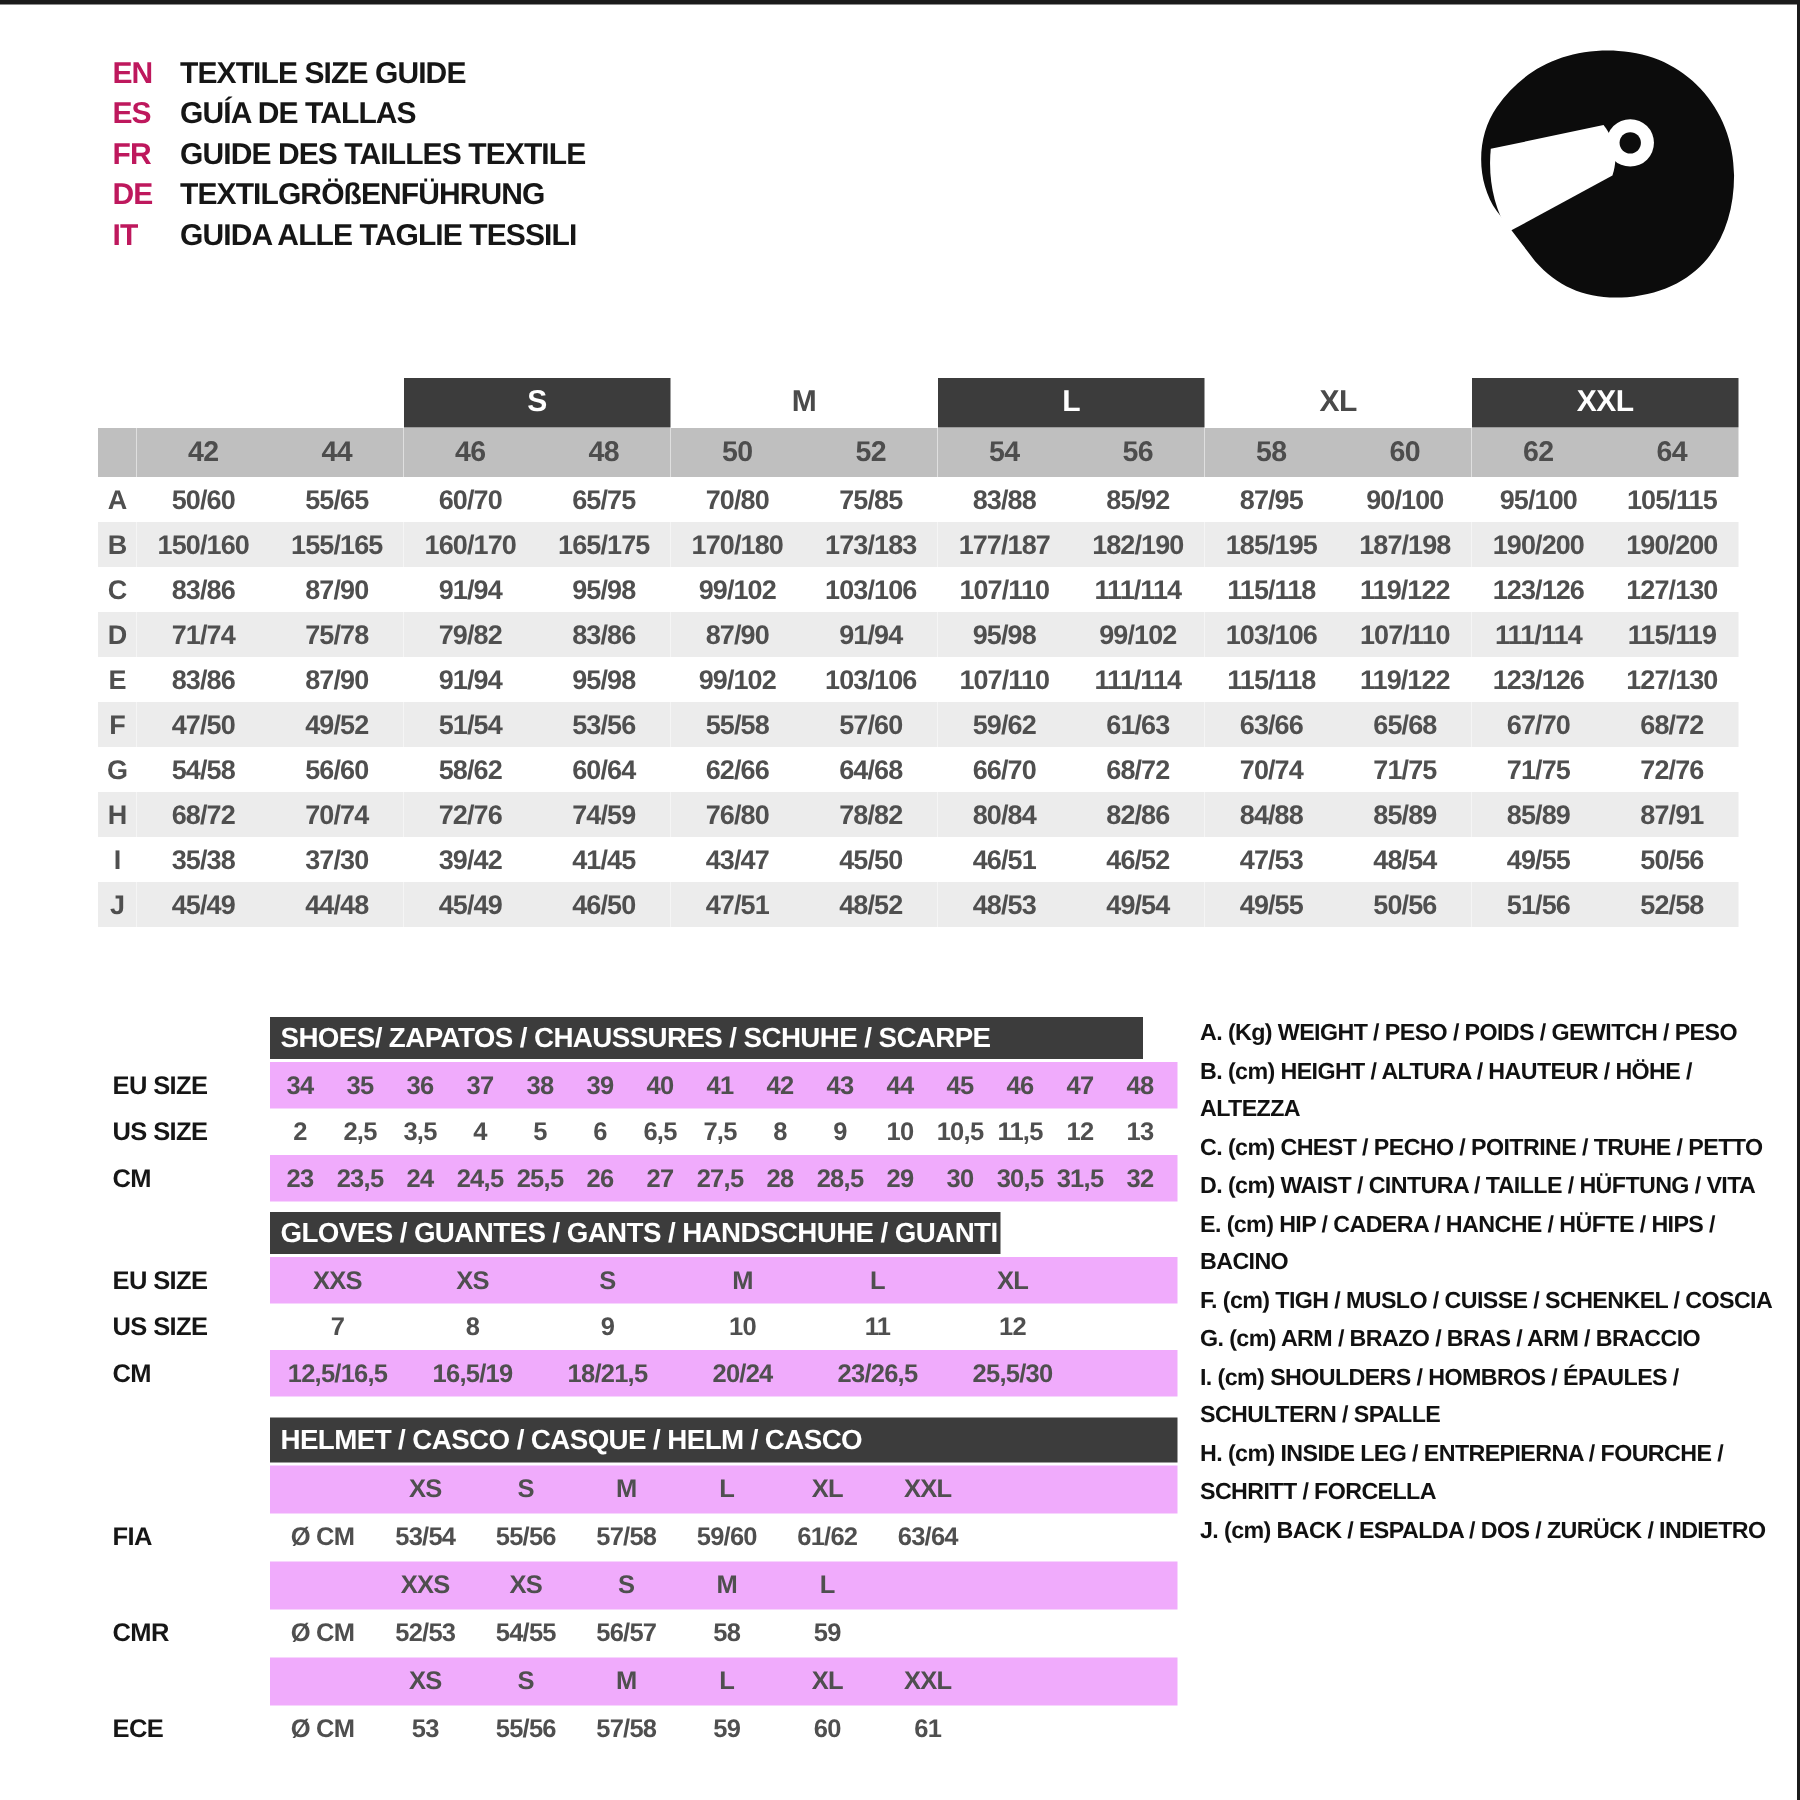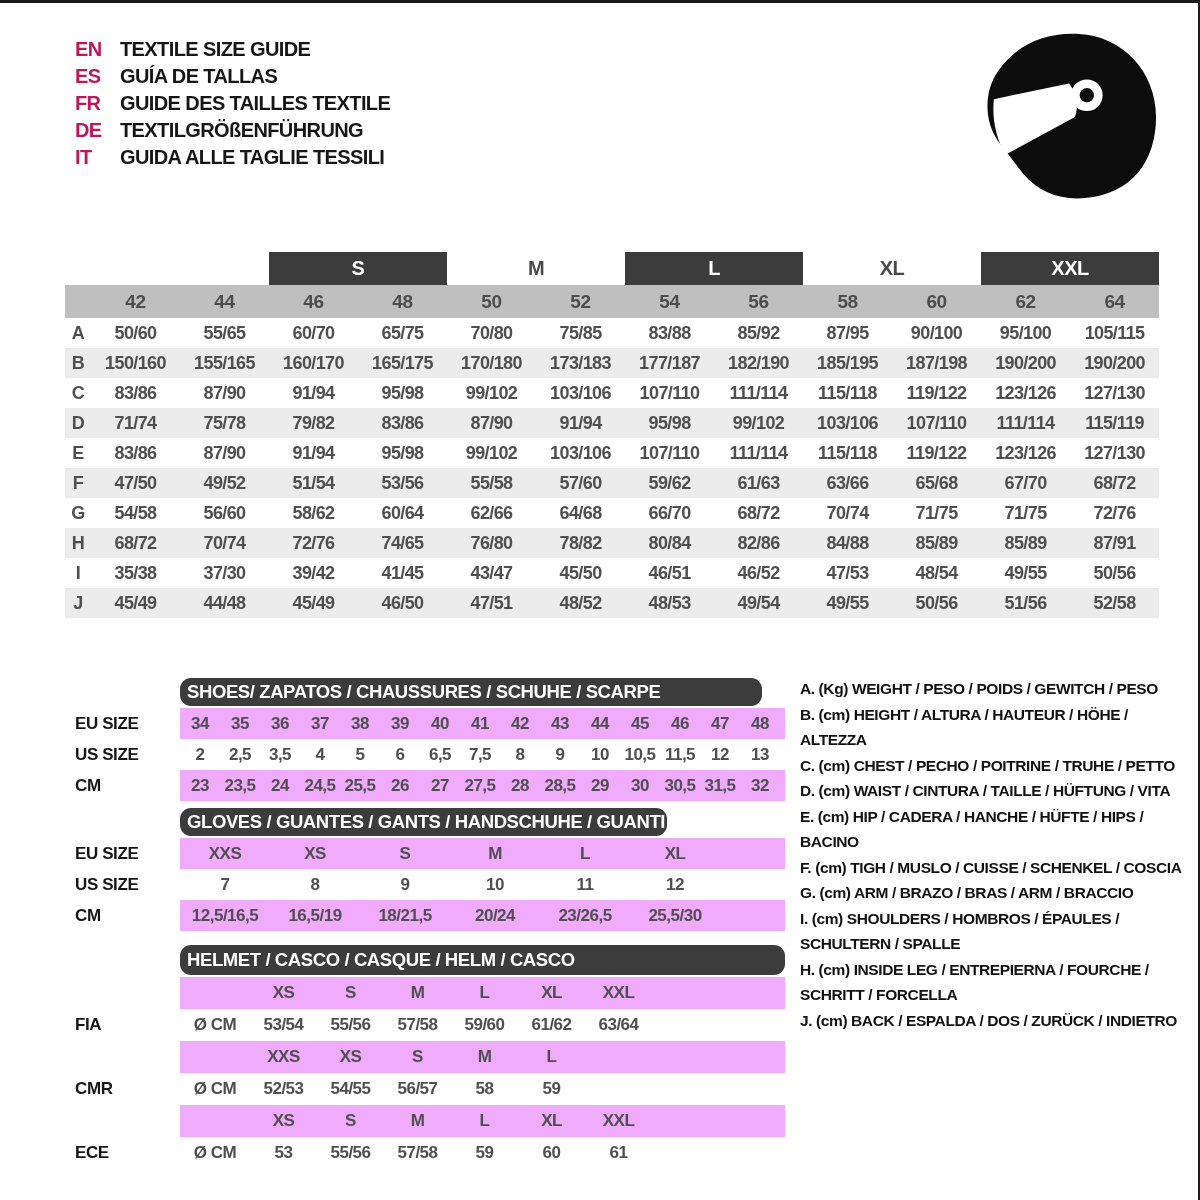--- a/index.html
+++ b/index.html
@@ -25,21 +25,21 @@
   .grp-boxed{background:#3c3c3c;color:#ffffff;}
   .grp-plain{color:#4a4a4a;background:#ffffff;}
   .size-band td{height:33px;background:#bfbfbf;color:#4d4d4d;font-size:19px;letter-spacing:-0.4px;}
   .data-row td{height:30px;font-size:18px;color:#4f4f4f;letter-spacing:-0.6px;}
   .data-row.alt{background:#ececec;}
 
   
   .section{position:absolute;left:75px;}
   .bar{margin-left:105px;height:28px;background:#3c3c3c;color:#ffffff;font-weight:bold;
        font-size:18.5px;display:flex;align-items:center;padding-left:7px;box-sizing:border-box;
-       letter-spacing:-0.4px;white-space:nowrap;margin-bottom:2px;border-radius:11px;}
+       letter-spacing:-0.4px;white-space:nowrap;margin-bottom:2px;}
   .srow,.hrow{display:flex;align-items:stretch;}
   .srow{height:31px;} .hrow{height:32px;}
   .rlabel{width:105px;display:flex;align-items:center;font-weight:bold;font-size:17px;
           color:#161616;letter-spacing:-0.4px;}
   .stripe{width:605px;display:grid;align-items:center;}
   .gray{background:#f0abfc;}
   .cell{text-align:center;font-weight:bold;font-size:17px;color:#4f4f4f;
         letter-spacing:-0.5px;white-space:nowrap;}
   .shoes-grid{grid-template-columns:repeat(15,40px);}
   .gloves-grid{grid-template-columns:repeat(6,90px);}
@@ -231,21 +231,21 @@
         <td>70/74</td>
         <td>71/75</td>
         <td>71/75</td>
         <td>72/76</td>
       </tr>
       <tr class="data-row alt">
         <td>H</td>
         <td>68/72</td>
         <td>70/74</td>
         <td>72/76</td>
-        <td>74/65</td>
+        <td>74/59</td>
         <td>76/80</td>
         <td>78/82</td>
         <td>80/84</td>
         <td>82/86</td>
         <td>84/88</td>
         <td>85/89</td>
         <td>85/89</td>
         <td>87/91</td>
       </tr>
       <tr class="data-row">

